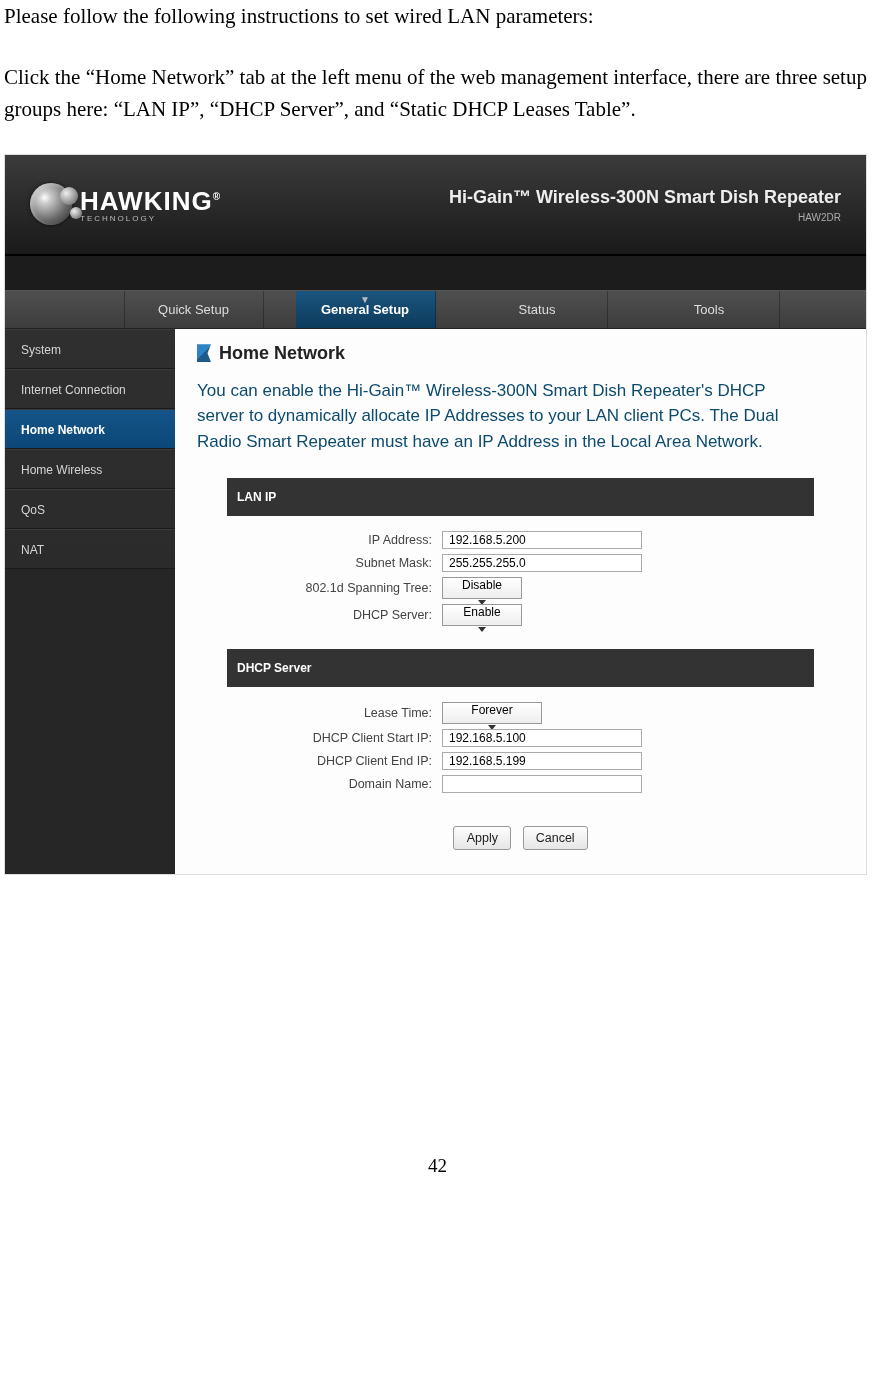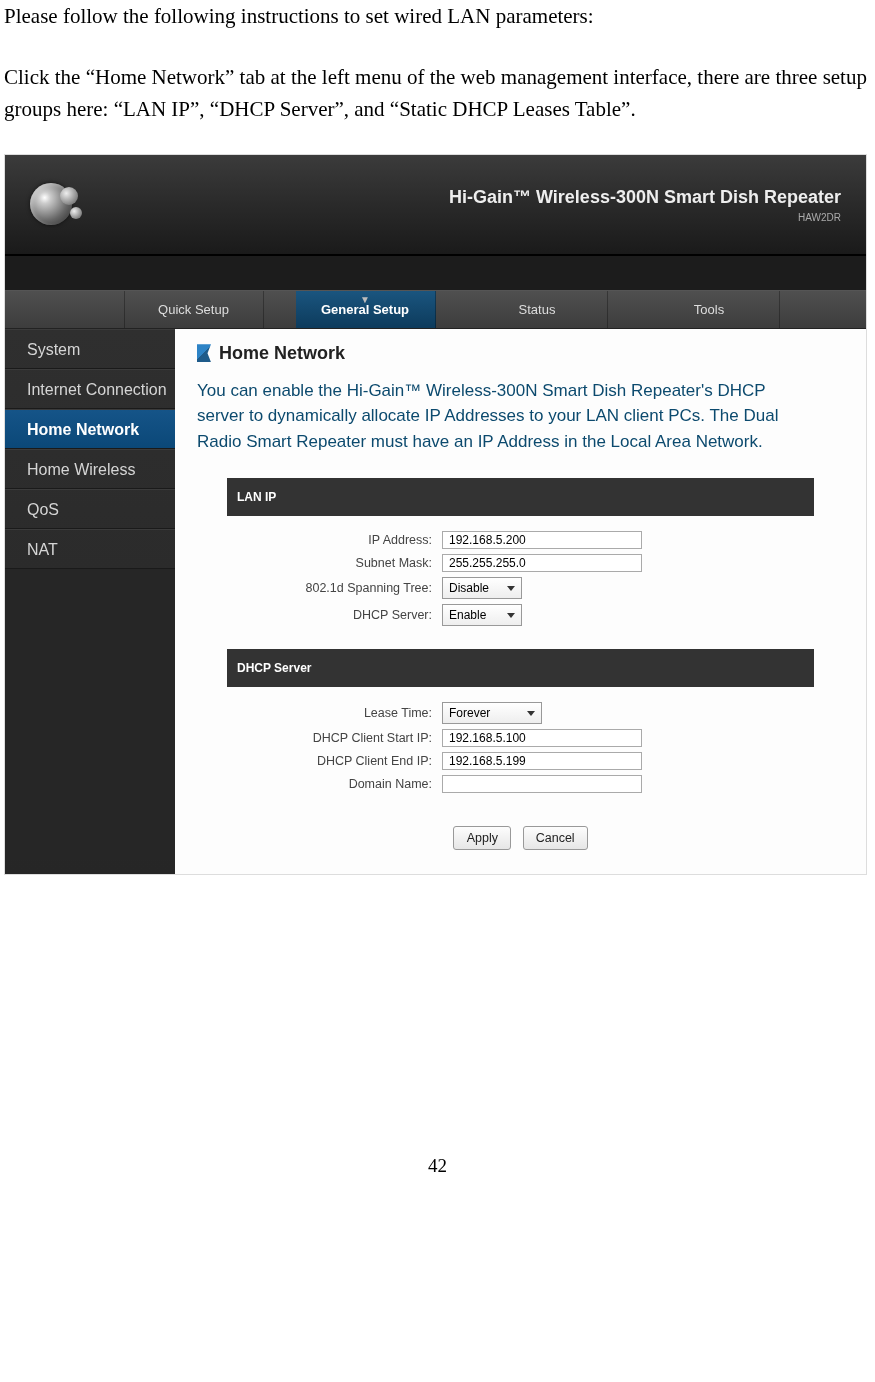--- a/index.html
+++ b/index.html
@@ -95,22 +95,22 @@
   
   .body-row { display: flex; background: #f4f4f4; }
   .sidebar {
     width: 170px;
     background: linear-gradient(#2f2f2f,#262626);
     padding-top: 0;
   }
   .sidebar .navitem {
     height: 40px;
     line-height: 40px;
-    padding-left: 22px;
-    font-size: 16px;
+    padding-left: 16px;
+    font-size: 12px;
     color: #d5d5d5;
     border-bottom: 1px solid #1a1a1a;
     border-top: 1px solid #3b3b3b;
     cursor: pointer;
   }
   .sidebar .navitem.active {
     background: linear-gradient(#155488,#0b4878);
     color: #fff;
     font-weight: bold;
   }
@@ -156,20 +156,21 @@
   .fselect {
     display: inline-flex; align-items: center;
     height: 22px;
     border: 1px solid #999;
     background: linear-gradient(#fff,#eee);
     padding: 0 6px;
     font-size: 12px;
     color: #000;
     cursor: pointer;
     gap: 8px;
+    flex-direction: column;
   }
   .fselect .caret {
     width: 0; height: 0;
     border-left: 4px solid transparent;
     border-right: 4px solid transparent;
     border-top: 5px solid #333;
   }
   .fselect.w80 { width: 80px; justify-content: space-between;}
   .fselect.w100 { width: 100px; justify-content: space-between;}
 
@@ -193,20 +194,26 @@
 <div class="doc-text">
   <p>Please follow the following instructions to set wired LAN parameters:</p>
   <p>Click the “Home Network” tab at the left menu of the web management interface, there are three setup groups here: “LAN IP”, “DHCP Server”, and “Static DHCP Leases Table”.</p>
 </div>
 
 <div class="shot">
 
   <div class="hdr">
     <div class="logo-wrap">
       <div class="logo-mark"></div>
+      <div>
+        <span class="logo-text">
+          <span>HAWKING</span><sup>®</sup>
+        </span>
+        <span class="logo-sub">TECHNOLOGY</span>
+      </div>
     </div>
     <div class="hdr-right">
       <div class="prod">Hi-Gain™ Wireless-300N Smart Dish Repeater</div>
       <div class="model">HAW2DR</div>
     </div>
   </div>
 
   <div class="dark-gap"></div>
 
   <div class="topnav">

